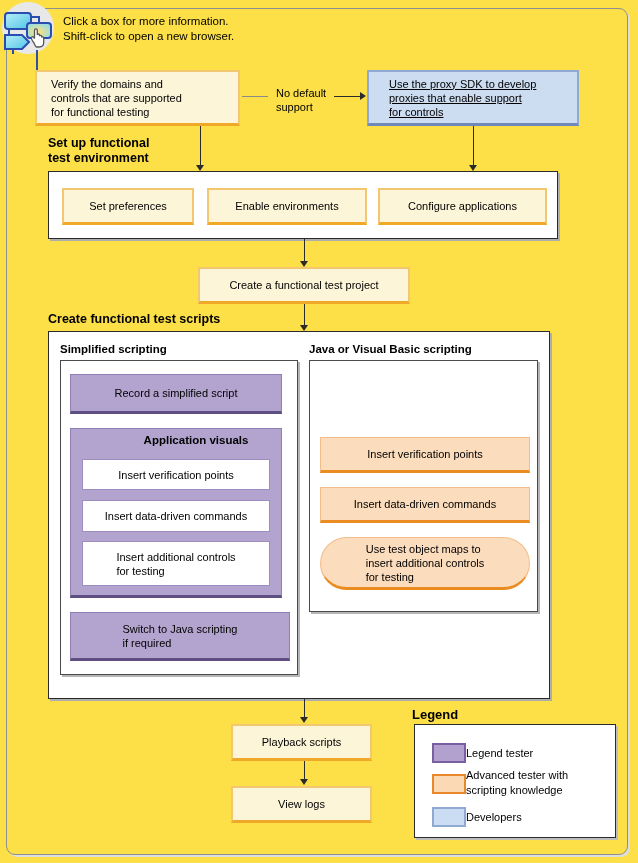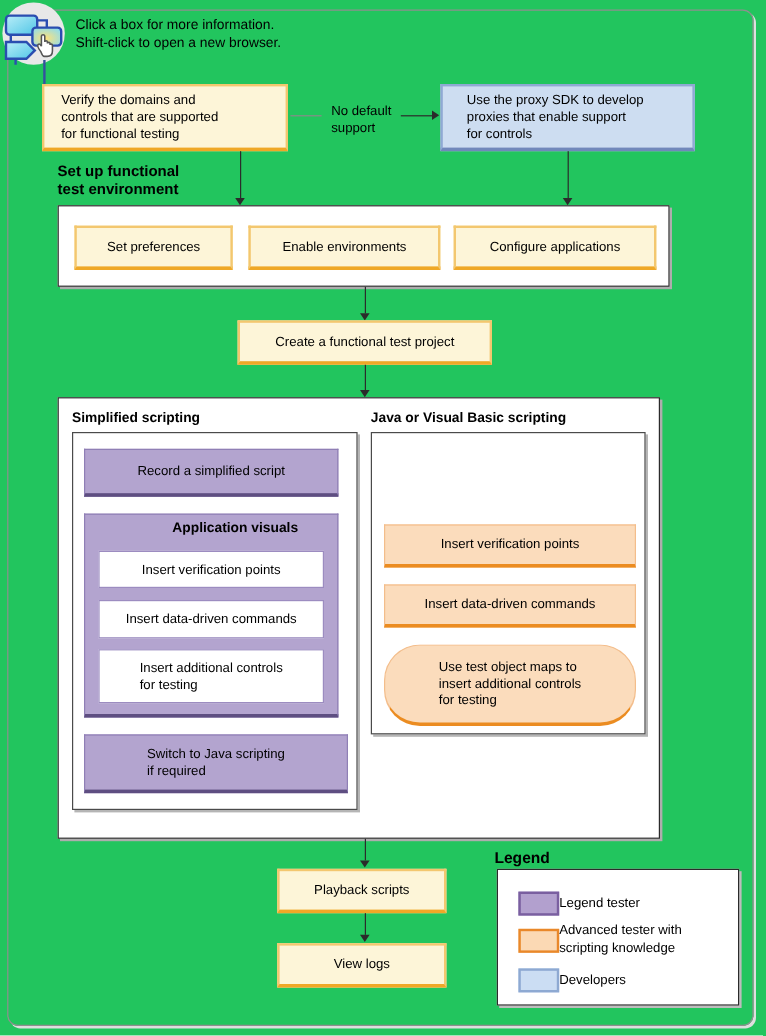--- a/index.html
+++ b/index.html
@@ -1,17 +1,17 @@
 <!DOCTYPE html>
 <html><head>
 <meta charset="utf-8">
 <style>
   html,body { margin:0; padding:0; background:#fff; }
   body { font-family:"Liberation Sans", sans-serif; color:#000; }
-  .page { position:relative; width:638px; height:863px; background:#22c55e; overflow:hidden; }
+  .page { position:relative; width:638px; height:863px; background:#fde047; overflow:hidden; }
   .frame { position:absolute; left:6px; top:8px; width:620px; height:845px;
            border:1px solid #8f8f8f; border-radius:9px; box-shadow:2px 2px 0 #dedede; }
   .box { position:absolute; display:flex; align-items:center; justify-content:center;
          font-size:11px; line-height:14px; box-sizing:border-box; text-align:center; }
   .preline { white-space:pre-line; }
   .left-text { justify-content:flex-start; }
   .left-text span, .block-left span { text-align:left; display:block; }
   .yellow { background:#fdf5d8; border:2px solid #f3c76f; border-bottom:3px solid #efa827; }
   .blue   { background:#cdddf1; border:2px solid #8fa9d3; border-bottom:3px solid #7188bb; }
   .purple { background:#b3a4cf; border:1px solid #8f7fb5; border-bottom:3px solid #5e4e81; }
@@ -73,21 +73,21 @@
 controls that are supported
 for functional testing</span>
   </div>
 
   <div class="hline gray" style="left:242px;top:96px;width:26px;"></div>
   <div class="label" style="left:276px;top:86px;">No default
 support</div>
   <div class="hline" style="left:334px;top:96px;width:26px;"></div>
   <div class="arr-right" style="left:360px;top:92px;"></div>
 
-  <div class="box blue left-text block-left" style="left:367px;top:70px;width:212px;height:56px;padding-left:20px;">
+  <div class="box blue left-text block-left" style="left:367px;top:70px;width:212px;height:56px;padding-left:20px;text-decoration:underline;">
     <span class="preline">Use the proxy SDK to develop
 proxies that enable support
 for controls</span>
   </div>
 
   <div class="vline" style="left:200px;top:126px;height:39px;"></div>
   <div class="arr-down" style="left:196px;top:165px;"></div>
   <div class="vline" style="left:473px;top:126px;height:39px;"></div>
   <div class="arr-down" style="left:469px;top:165px;"></div>
 
@@ -104,20 +104,21 @@
   <div class="box yellow" style="left:378px;top:188px;width:169px;height:37px;">
       <span>Configure applications</span>
     </div>
 
   <div class="vline" style="left:304px;top:239px;height:22px;"></div>
   <div class="arr-down" style="left:300px;top:261px;"></div>
   <div class="box yellow" style="left:198px;top:267px;width:212px;height:37px;">
       <span>Create a functional test project</span>
     </div>
 
+  <div class="heading" style="left:48px;top:312px;width:260px;">Create functional test scripts</div>
   <div class="vline" style="left:304px;top:304px;height:21px;"></div>
   <div class="arr-down" style="left:300px;top:325px;"></div>
 
   <div class="container" style="left:48px;top:331px;width:502px;height:368px;"></div>
 
   <div class="sublabel" style="left:60px;top:343px;">Simplified scripting</div>
   <div class="subcontainer" style="left:60px;top:360px;width:238px;height:315px;"></div>
 
   <div class="box purple" style="left:70px;top:374px;width:212px;height:40px;">
       <span>Record a simplified script</span>
@@ -143,21 +144,21 @@
 
   <div class="sublabel" style="left:309px;top:343px;">Java or Visual Basic scripting</div>
   <div class="subcontainer" style="left:309px;top:360px;width:229px;height:252px;"></div>
 
   <div class="box orange" style="left:320px;top:437px;width:210px;height:36px;">
       <span>Insert verification points</span>
     </div>
   <div class="box orange" style="left:320px;top:487px;width:210px;height:36px;">
       <span>Insert data-driven commands</span>
     </div>
-  <div class="box orange block-left" style="left:320px;top:537px;width:210px;height:68px;border-radius:30px;">
+  <div class="box orange block-left" style="left:320px;top:537px;width:210px;height:53px;border-radius:30px;">
       <span class="preline">Use test object maps to
 insert additional controls
 for testing</span>
     </div>
 
   <div class="vline" style="left:304px;top:699px;height:18px;"></div>
   <div class="arr-down" style="left:300px;top:717px;"></div>
   <div class="box yellow" style="left:231px;top:724px;width:141px;height:37px;">
       <span>Playback scripts</span>
     </div>

